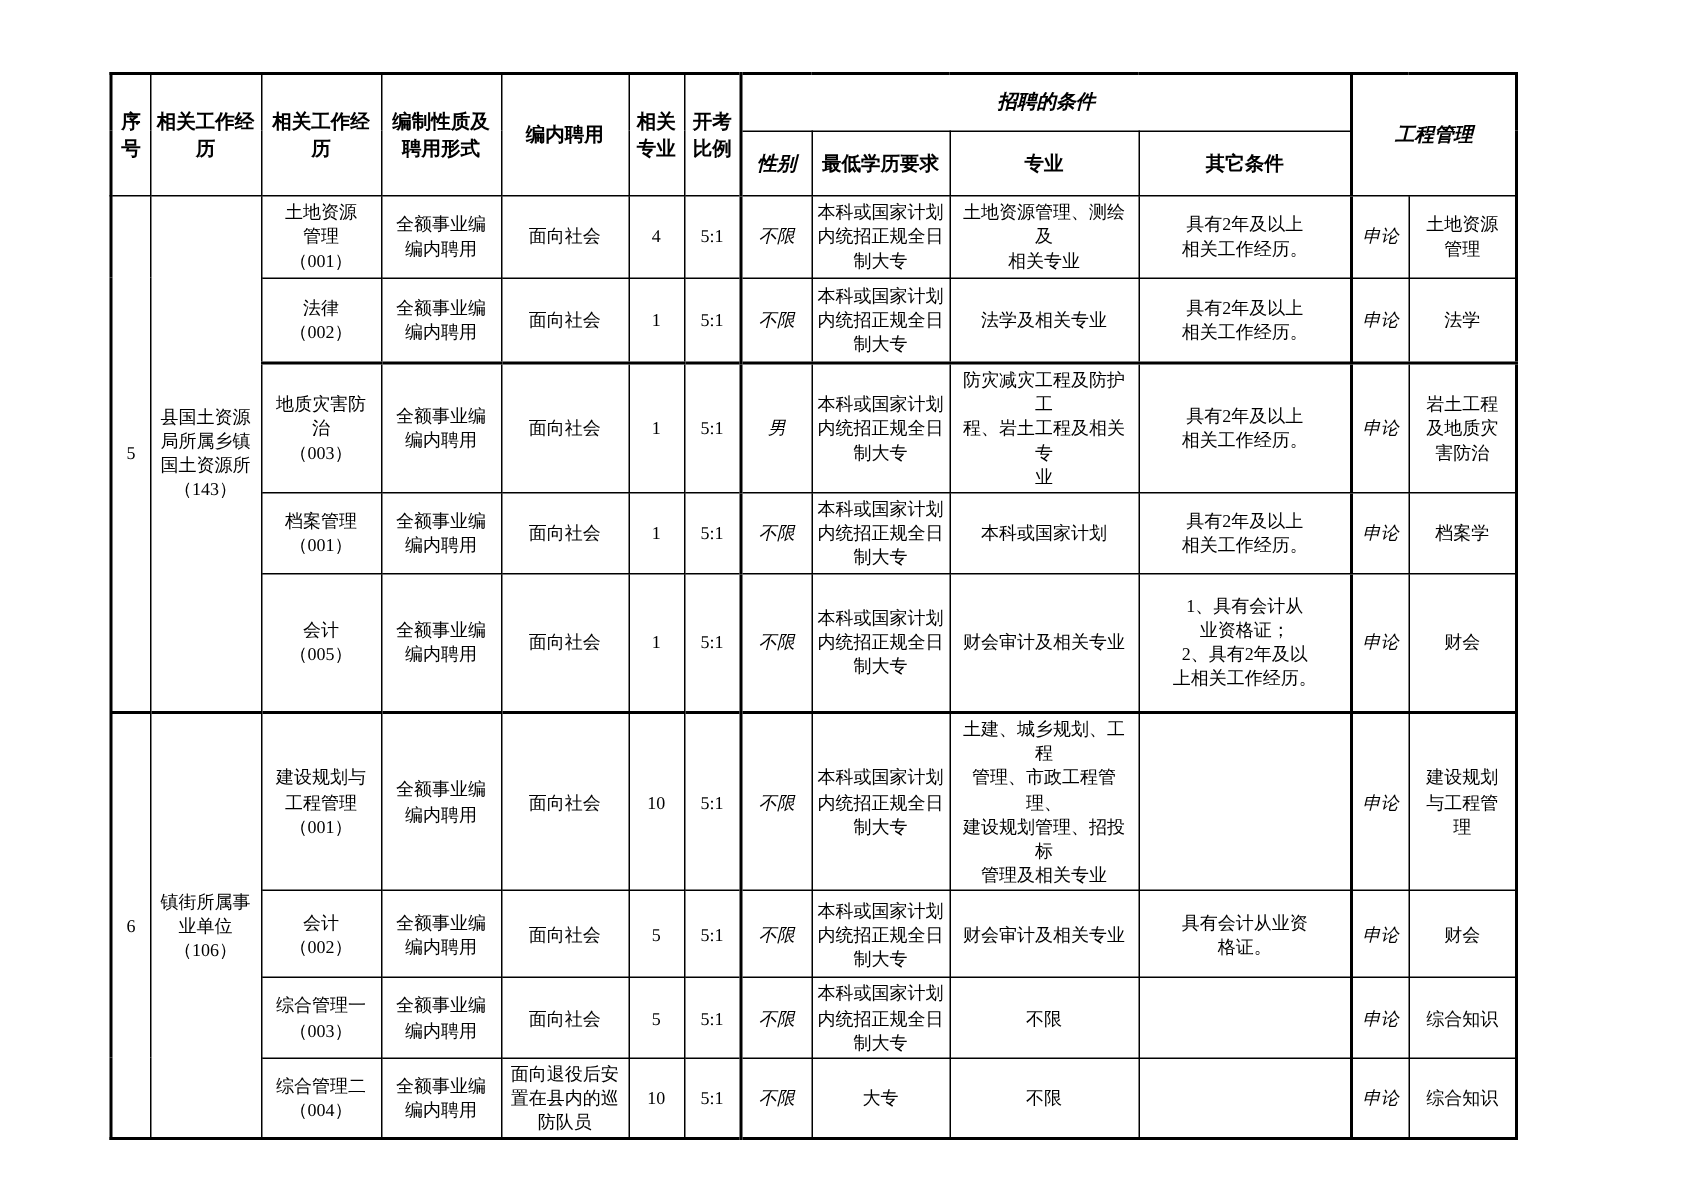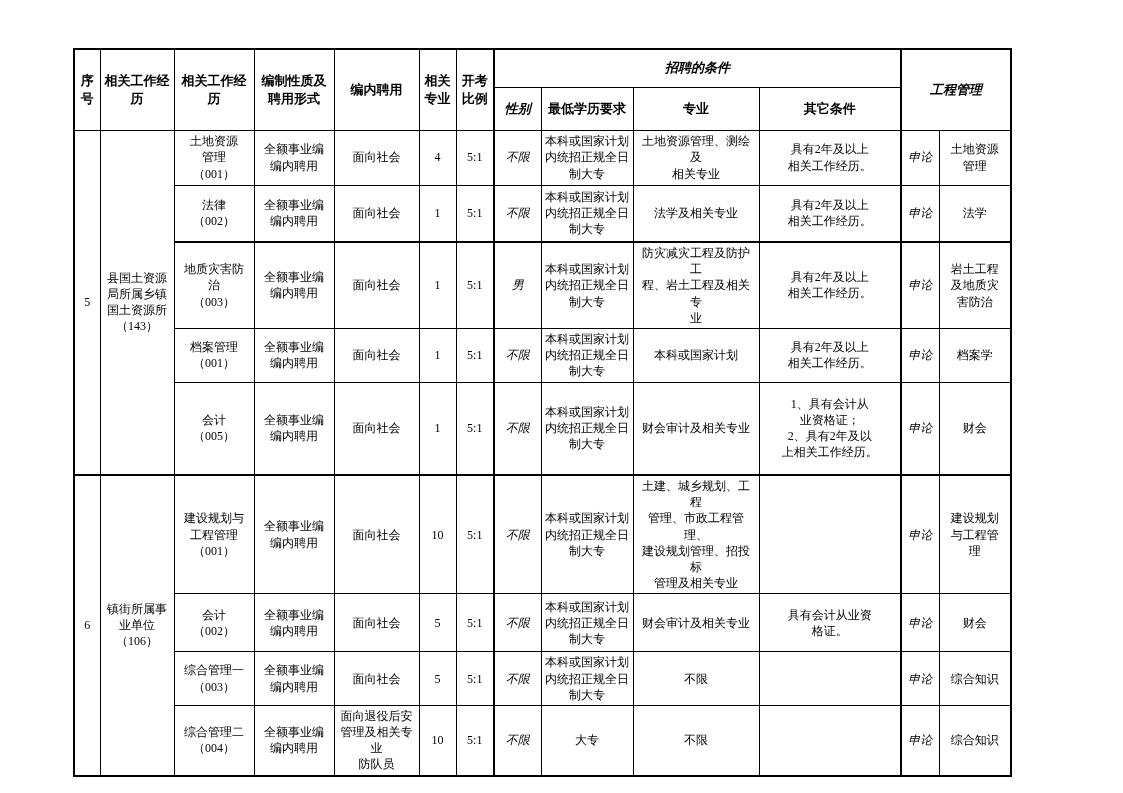--- a/index.html
+++ b/index.html
@@ -248,21 +248,21 @@
         <td class="bl2">申论</td>
         <td>综合知识</td>
       </tr>
 
       <tr style="height:53px">
         <td>综合管理二
 （004）</td>
         <td>全额事业编
 编内聘用</td>
         <td>面向退役后安
-管理及相关专业
+置在县内的巡
 防队员</td>
         <td>10</td>
         <td>5:1</td>
         <td class="bl2">不限</td>
         <td>大专</td>
         <td>不限</td>
         <td></td>
         <td class="bl2">申论</td>
         <td>综合知识</td>
       </tr>

